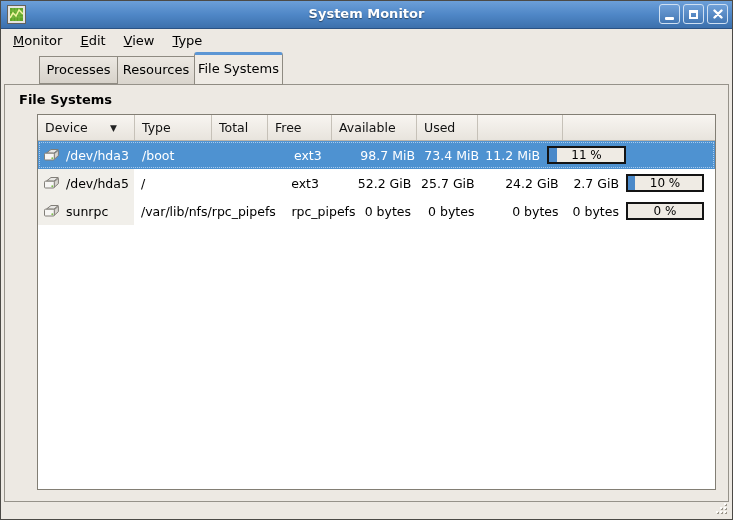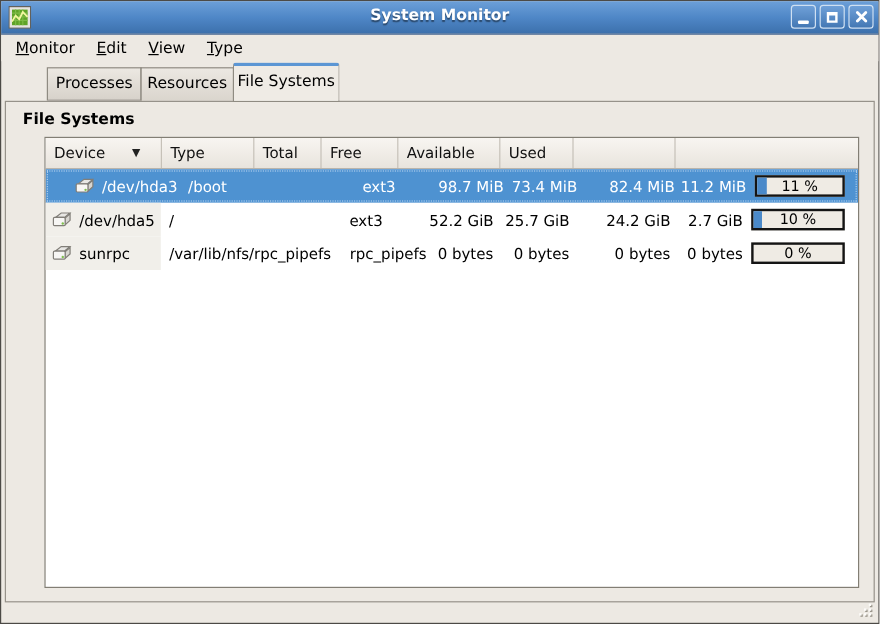--- a/index.html
+++ b/index.html
@@ -84,21 +84,21 @@
 
   .row{display:flex;height:28px;background:#FFF;}
   .cell{
     box-sizing:border-box;display:flex;align-items:center;
     padding-left:7px;white-space:nowrap;overflow:visible;font-size:12.5px;
   }
   .cell.num{justify-content:flex-end;padding-left:0;padding-right:5px;}
   .cell.device{padding-left:5px;}
   .disk-icon{margin-right:6px;flex:none;}
   .row .device.shade{background:#F1EFEA;}
-  .row.selected{background:#4E92D1;color:#FFF;outline:1px dotted #AACBEC;outline-offset:-2px;padding-left:19px;}
+  .row.selected{background:#4E92D1;color:#FFF;outline:1px dotted #AACBEC;outline-offset:-2px;}
 
   .cell.pct{padding:0;}
   .pbar{
     position:relative;flex:1;margin:2px 4px 2px 2px;border:2px solid #141414;
     background:#EFEBE4;display:flex;align-items:center;justify-content:center;box-sizing:border-box;
   }
   .pfill{position:absolute;left:0;top:0;bottom:0;background:#4A89C9;}
   .plabel{position:relative;z-index:1;color:#000;font-size:12px;}
 
   .resize-grip{position:absolute;right:3px;bottom:3px;}
@@ -170,21 +170,20 @@
             <path d="M11.2 5.8 L15.4 2.2 V7.6 L11.2 11.4 Z" fill="#D8D6D1" stroke="#817E78"></path>
             <rect x="1.5" y="5.2" width="9.8" height="6.8" rx="1" fill="#F7F6F4" stroke="#817E78"></rect>
             <circle cx="9.3" cy="10.2" r="1" fill="#7FBF4F"></circle>
           </svg>
           <span>/dev/hda3</span>
         </div>
         <div class="cell col-dir">/boot</div>
         <div class="cell col-type">ext3</div>
         <div class="cell num col-total">98.7 MiB</div>
         <div class="cell num col-free">73.4 MiB</div>
-        <div class="cell num col-avail">82.4 MiB</div>
         <div class="cell num col-used">11.2 MiB</div>
         <div class="cell pct col-pct">
           <div class="pbar">
             <div class="pfill" style="width: 11%;"></div>
             <span class="plabel">11 %</span>
           </div>
         </div>
         <div class="cell col-fill"></div>
       </div>
 

